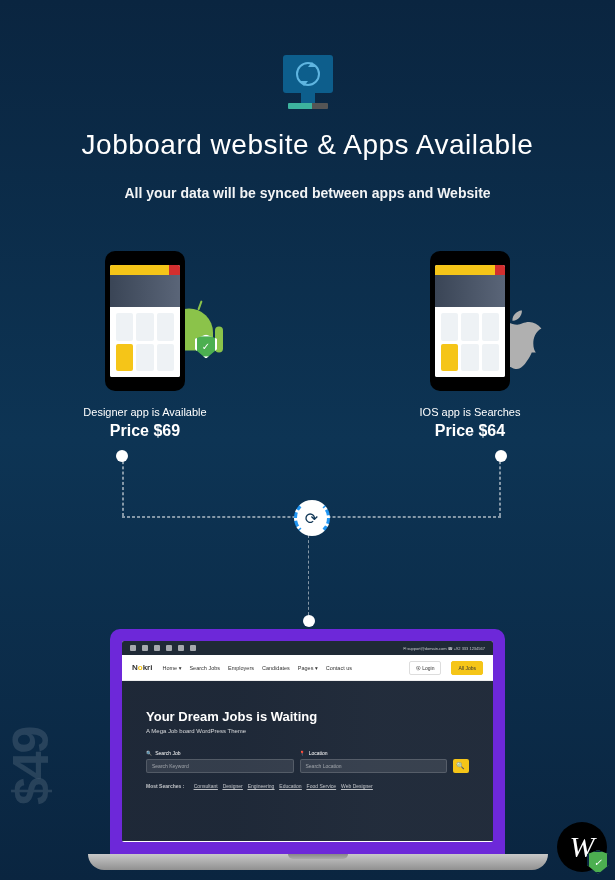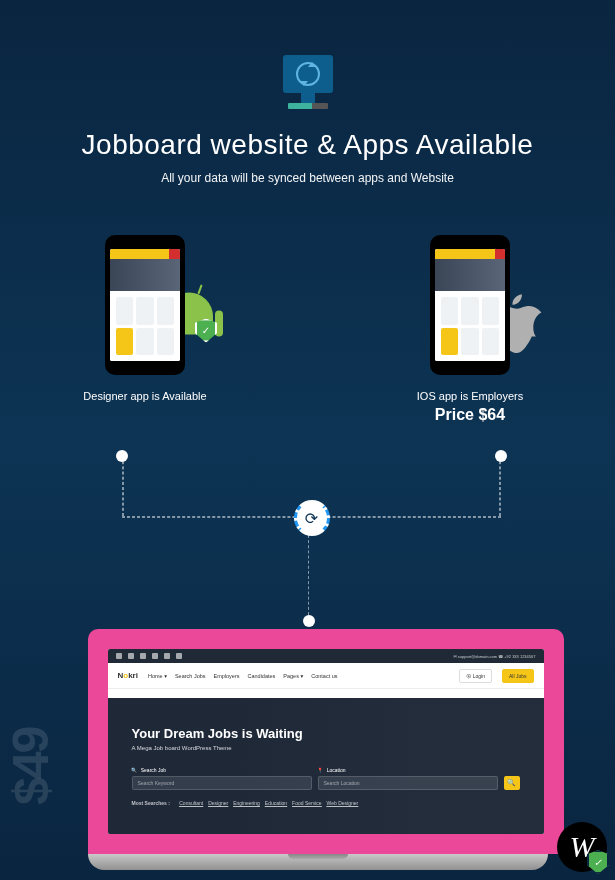--- a/index.html
+++ b/index.html
@@ -58,25 +58,25 @@
     .base {
       width: 40px; height: 6px;
       margin: 0 auto;
       background: linear-gradient(90deg, #3db39e 60%, #555 60%);
       border-radius: 1px;
     }
     .title {
       font-size: 28px;
       font-weight: 400;
       letter-spacing: 0.5px;
-      margin-bottom: 10px;
+      margin-bottom: 24px;
     }
     .subtitle {
-      font-size: 12px;
-      font-weight: 400;
+      font-size: 14px;
+      font-weight: 700;
       opacity: 0.95;
     }
     .apps { display: flex; justify-content: space-between; padding: 50px 60px 0; }
     .app-col { text-align: center; width: 170px; position: relative; }
     .phone {
       width: 80px; height: 140px;
       background: #000;
       border-radius: 10px;
       margin: 0 auto 15px;
       padding: 14px 5px;
@@ -230,25 +230,25 @@
       transform: rotate(-90deg);
       transform-origin: left bottom;
       letter-spacing: -2px;
     }
     .laptop {
       width: 440px;
       margin: 0 auto;
       position: relative;
     }
     .laptop-screen {
-      width: 476px;
+      width: 395px;
       height: 225px;
-      background: #ec4899;
+      background: #6d28d9;
       border-radius: 10px 10px 0 0;
-      padding: 20px;
+      padding: 12px;
       margin: 0 auto;
     }
     .laptop-inner {
       width: 100%; height: 100%;
       background: #fff;
       border-radius: 2px;
       overflow: hidden;
       position: relative;
       text-align: left;
     }
@@ -287,21 +287,20 @@
       border-radius: 2px;
       font-size: 5px;
     }
     .nav-btn.primary { background: #f5c518; border-color: #f5c518; }
     .laptop-hero {
       height: 160px;
       background: linear-gradient(rgba(20,30,45,0.88), rgba(20,30,45,0.88)),
                   linear-gradient(90deg, #6a7585 30%, #8a95a5 70%);
       padding: 28px 24px;
       color: #fff;
-      margin-top: 9px;
     }
     .hero-title { font-size: 13px; font-weight: 600; margin-bottom: 4px; }
     .hero-sub { font-size: 6px; opacity: 0.8; margin-bottom: 16px; }
     .search-row { display: flex; gap: 6px; margin-bottom: 10px; }
     .search-col { flex: 1; }
     .search-label { font-size: 5px; margin-bottom: 3px; display: flex; align-items: center; gap: 3px;}
     .search-input {
       background: rgba(255,255,255,0.1);
       border: 1px solid rgba(255,255,255,0.15);
       height: 14px;
@@ -401,20 +400,21 @@
           <div class="tile"></div>
             <div class="tile"></div>
             <div class="tile"></div>
           <div class="tile y"></div>
             <div class="tile"></div>
             <div class="tile"></div>
         </div>
       </div>
     </div>
     <div class="app-avail">Designer app is Available</div>
+    <div class="app-price">Price $69</div>
   </div>
 
   <div class="app-col">
     <div class="phone">
       <div class="behind-icon apple-pos apple-shape">
         <svg width="58" height="68" viewBox="0 0 24 28" fill="currentColor">
           <path d="M16.5 0c.1 1.3-.4 2.6-1.2 3.5-.8 1-2.1 1.7-3.4 1.6-.1-1.3.5-2.6 1.3-3.4C14 .8 15.3.1 16.5 0zm4.8 20.5c-.7 1.6-1.1 2.3-2 3.7-1.3 2-3.1 4.4-5.3 4.4-2 0-2.5-1.3-5.2-1.3s-3.3 1.3-5.2 1.3c-2.2 0-3.9-2.2-5.2-4.2C-2.9 19.7-.3 13.2 1.9 9.7c1.6-2.5 4.1-4 6.4-4 2.4 0 3.9 1.3 5.9 1.3 1.9 0 3.1-1.3 5.9-1.3 2.1 0 4.3 1.1 5.9 3.1-5.2 2.8-4.3 10.2-2.7 11.7z" transform="scale(0.85)"></path>
         </svg>
       </div>
       <div class="phone-screen">
@@ -423,21 +423,21 @@
         <div class="screen-body">
           <div class="tile"></div>
             <div class="tile"></div>
             <div class="tile"></div>
           <div class="tile y"></div>
             <div class="tile"></div>
             <div class="tile"></div>
         </div>
       </div>
     </div>
-    <div class="app-avail">IOS app is Employers</div>
+    <div class="app-avail">IOS app is Searches</div>
     <div class="app-price">Price $64</div>
   </div>
 </div>
 
 <div class="connector">
   <div class="dot l"></div>
   <div class="dot r"></div>
   <div class="dotted-line vline-l"></div>
   <div class="dotted-line vline-r"></div>
   <div class="dotted-line hline"></div>

